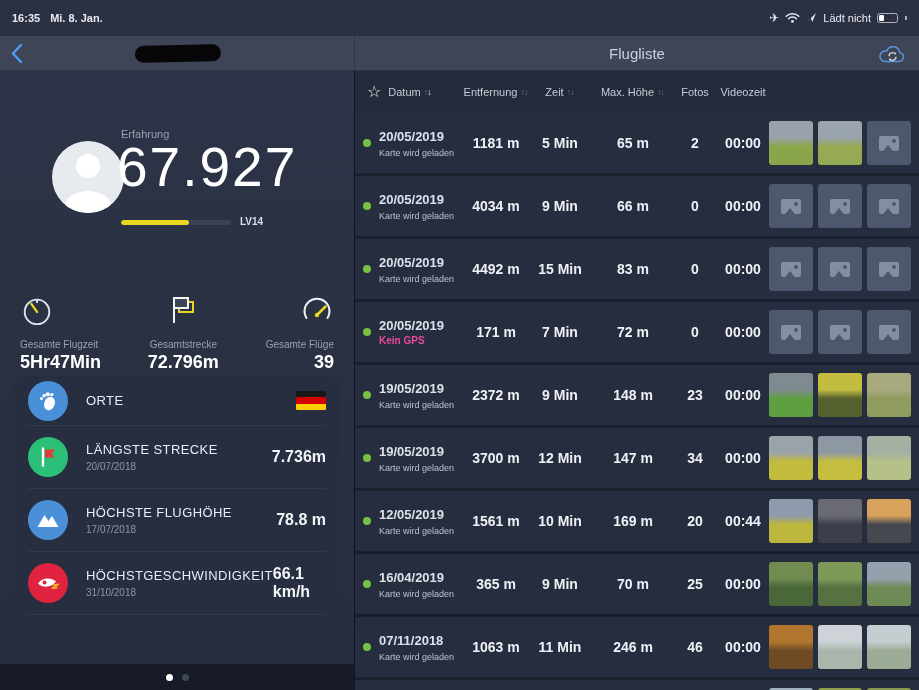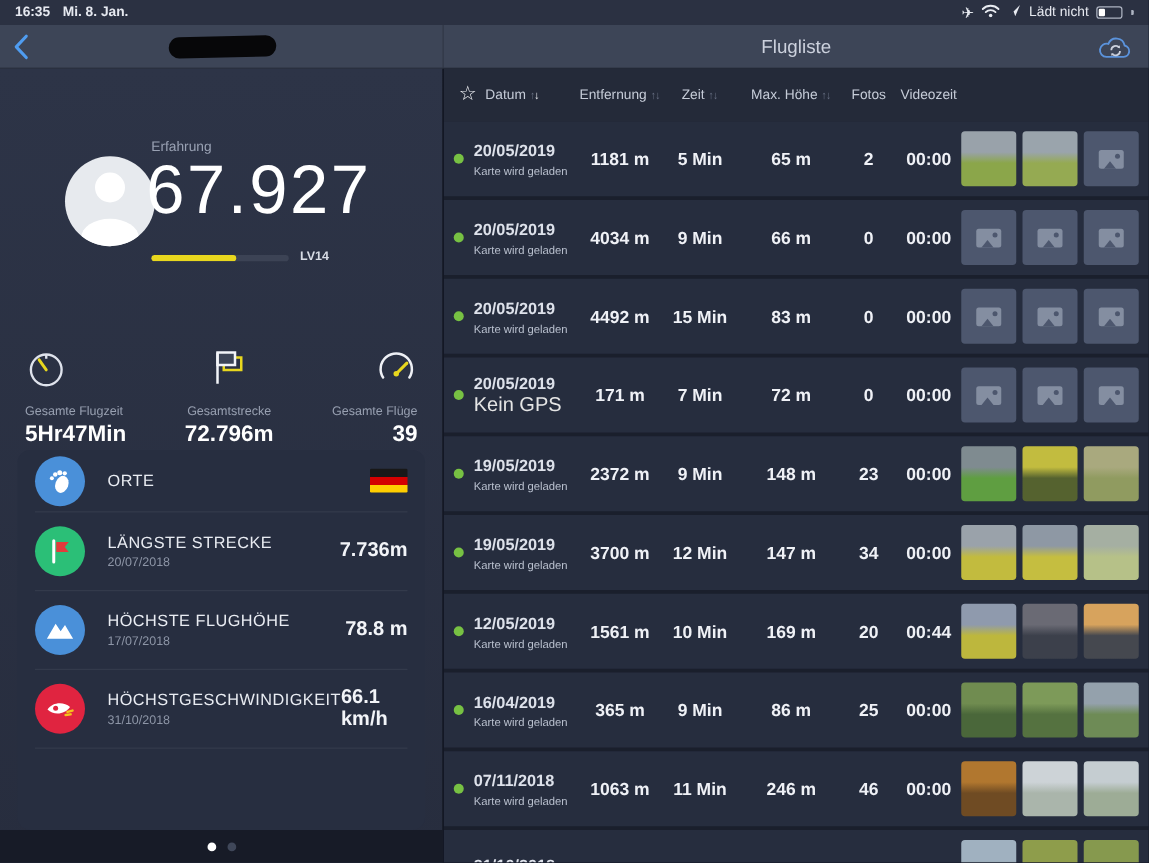--- a/index.html
+++ b/index.html
@@ -1,21 +1,21 @@
 <!DOCTYPE html>
 <html><head>
 <meta charset="utf-8">
 <style>
   * { box-sizing: border-box; margin: 0; padding: 0; }
   html,body { width: 919px; height: 690px; }
   body { font-family: "Liberation Sans", sans-serif; background:#1a1f2c; overflow:hidden; }
   .screen { width:919px; height:690px; display:flex; flex-direction:column; position:relative; }
 
   
-  .status-bar { height:20px; background:#2b3142; display:flex; justify-content:space-between; align-items:center; padding:0 12px; color:#e6e9f0; font-size:11px; }
+  .status-bar { height:36px; background:#2b3142; display:flex; justify-content:space-between; align-items:center; padding:0 12px; color:#e6e9f0; font-size:11px; }
   .sb-left { display:flex; gap:10px; align-items:center; font-weight:bold; }
   .sb-left .sb-date { font-weight:bold; }
   .sb-right { display:flex; gap:6px; align-items:center; }
   .sb-plane { font-size:12px; line-height:1; }
   .batt { width:21px; height:10px; border:1px solid #aeb4c2; border-radius:2.5px; padding:1px; display:inline-block; position:relative; }
   .batt-fill { display:block; height:100%; background:#ffffff; border-radius:1px; }
   .batt-nub { width:2px; height:4px; background:#aeb4c2; border-radius:0 1px 1px 0; display:inline-block; margin-left:1px; }
 
   
   .nav-bar { height:35px; background:#3d4557; display:flex; border-bottom:1px solid rgba(0,0,0,.25); }
@@ -78,21 +78,21 @@
   .sa { font-size:9px; color:#676f82; line-height:1; }
   .sa + .sa { margin-left:-1px; }
   .sa.on { color:#eef0f4; font-weight:bold; }
 
   .frow { height:60px; margin-bottom:3px; background:#262d3e; display:flex; align-items:center; position:relative; cursor:pointer; }
   .gdot { position:absolute; left:8px; top:50%; transform:translateY(-50%); width:8px; height:8px; border-radius:50%; background:#77c143; }
   .cell { display:flex; align-items:center; justify-content:center; }
   .datecell { flex-direction:column; align-items:flex-start; justify-content:center; padding-left:24px; }
   .fdate { font-size:13px; font-weight:bold; color:#dde1ea; }
   .fstatus { font-size:9px; color:#bac1cf; margin-top:4px; }
-  .fstatus.big { font-size:16px; font-weight:normal; color:#e5e5e5; margin-top:2px; }
+  .fstatus.big { font-size:10px; font-weight:bold; color:#ec4899; margin-top:2px; }
   .vcell { font-size:14px; font-weight:bold; color:#eff1f6; }
   .thumbs { flex:1; display:flex; justify-content:flex-end; align-items:center; gap:5px; padding-right:8px; }
   .thumb { width:44px; height:44px; border-radius:3px; flex-shrink:0; }
   .thumb.ph { background:#4d576e; display:flex; align-items:center; justify-content:center; }
   .ph-glyph { position:relative; width:20px; height:15px; background:#848ea1; border-radius:2px; overflow:hidden; }
   .ph-glyph::before { content:''; position:absolute; right:3px; top:3px; width:4px; height:4px; border-radius:50%; background:#4d576e; }
   .ph-glyph::after { content:''; position:absolute; left:1px; bottom:-4px; width:0; height:0;
     border-left:8px solid transparent; border-right:8px solid transparent; border-bottom:10px solid #4d576e; }
 </style>
 </head>
@@ -433,21 +433,21 @@
   </div>
 
   <div class="frow">
     <span class="gdot"></span>
     <div class="cell w-date datecell">
       <span class="fdate">16/04/2019</span>
       <span class="fstatus">Karte wird geladen</span>
     </div>
     <div class="cell w-dist vcell">365 m</div>
     <div class="cell w-time vcell">9 Min</div>
-    <div class="cell w-height vcell">86 m</div>
+    <div class="cell w-height vcell">70 m</div>
     <div class="cell w-photos vcell">25</div>
     <div class="cell w-video vcell">00:00</div>
     <div class="thumbs">
               <div class="thumb" style="background: linear-gradient(rgb(112, 140, 80) 0%, rgb(112, 140, 80) 38%, rgb(74, 103, 58) 58%, rgb(74, 103, 58) 100%);"></div>
               <div class="thumb" style="background: linear-gradient(rgb(125, 154, 89) 0%, rgb(125, 154, 89) 38%, rgb(85, 114, 64) 58%, rgb(85, 114, 64) 100%);"></div>
               <div class="thumb" style="background: linear-gradient(rgb(148, 161, 172) 0%, rgb(148, 161, 172) 38%, rgb(110, 139, 86) 58%, rgb(110, 139, 86) 100%);"></div>
             </div>
   </div>
 
   <div class="frow">

